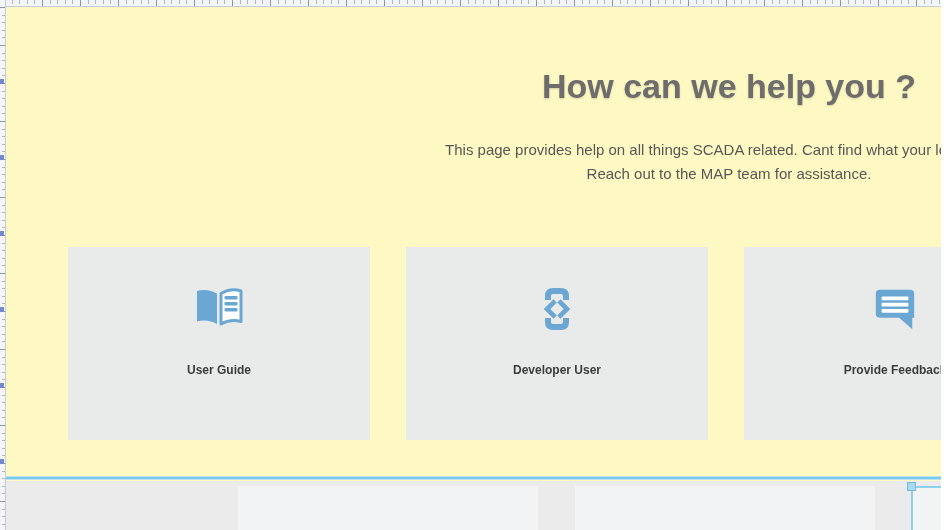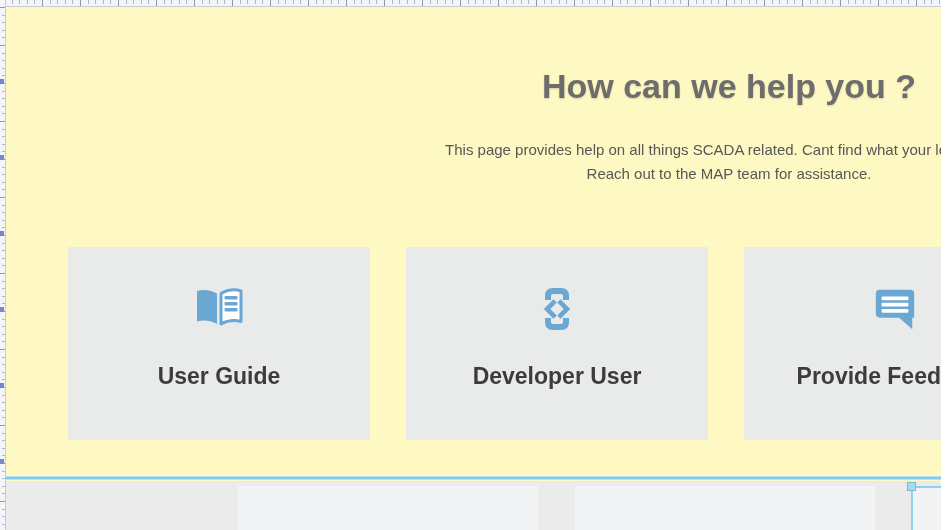--- a/index.html
+++ b/index.html
@@ -58,21 +58,21 @@
     background:#e9eaea;
     display:flex;flex-direction:column;align-items:center;
     cursor:pointer;
   }
   .card.c1{left:62px;}
   .card.c2{left:400px;}
   .card.c3{left:738px;}
   .card .icon-wrap{margin-top:38px;height:48px;display:flex;align-items:center;justify-content:center;}
   .card .card-label{
     margin-top:30px;
-    font-size:23px;font-weight:700;color:#3c3c3c;text-align:center;white-space:nowrap;
+    font-size:12px;font-weight:700;color:#3c3c3c;text-align:center;white-space:nowrap;
   }
 
   
   .divider{
     position:absolute;left:6px;top:476px;width:944px;height:4px;
     background:#7ecbe9;
     border-top:1px solid #b5e3f5;border-bottom:1px solid #b5e3f5;
   }
 
   

